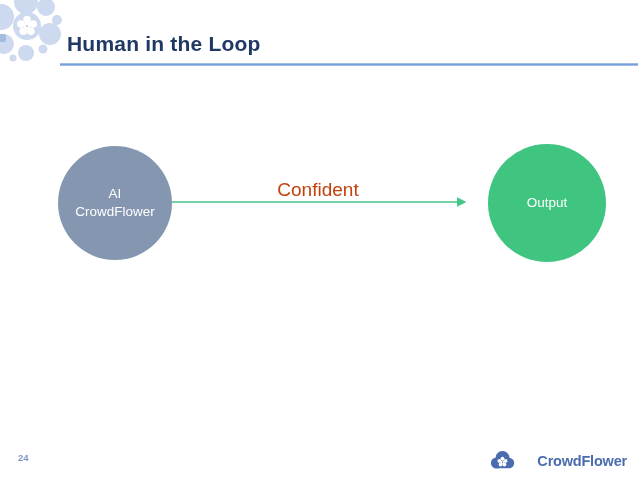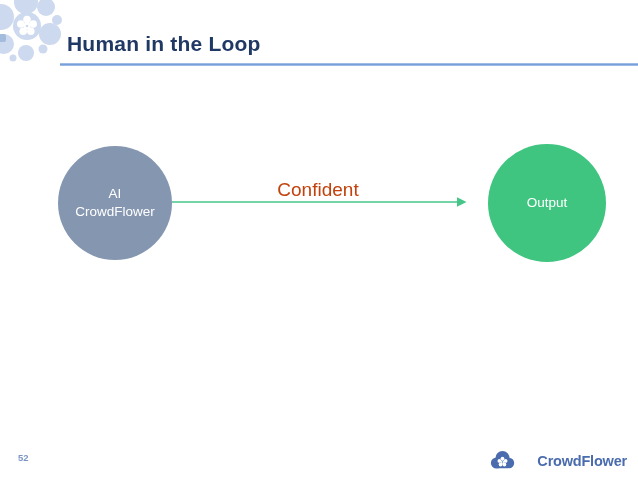--- a/index.html
+++ b/index.html
@@ -143,21 +143,21 @@
     <line x1="2" y1="10" x2="288" y2="10" stroke="#45C688" stroke-width="1.6"></line>
     <polygon points="287,5.2 296.5,10 287,14.8" fill="#45C688"></polygon>
   </svg>
 
   <div class="edge-label">Confident</div>
 
   <div class="node node-output">
     <span>Output</span>
   </div>
 
-  <div class="page-number">52</div>
+  <div class="page-number">24</div>
 
   <div class="logo">
     <svg class="logo-icon" viewBox="0 0 27 21" aria-hidden="true">
       <g fill="#4A6CAE">
         <circle cx="7.5" cy="13" r="5.6"></circle>
         <circle cx="13.5" cy="8" r="7"></circle>
         <circle cx="20" cy="13" r="5.2"></circle>
         <rect x="6" y="12.5" width="15" height="5.8" rx="2.8"></rect>
       </g>
       <g fill="#ffffff">

